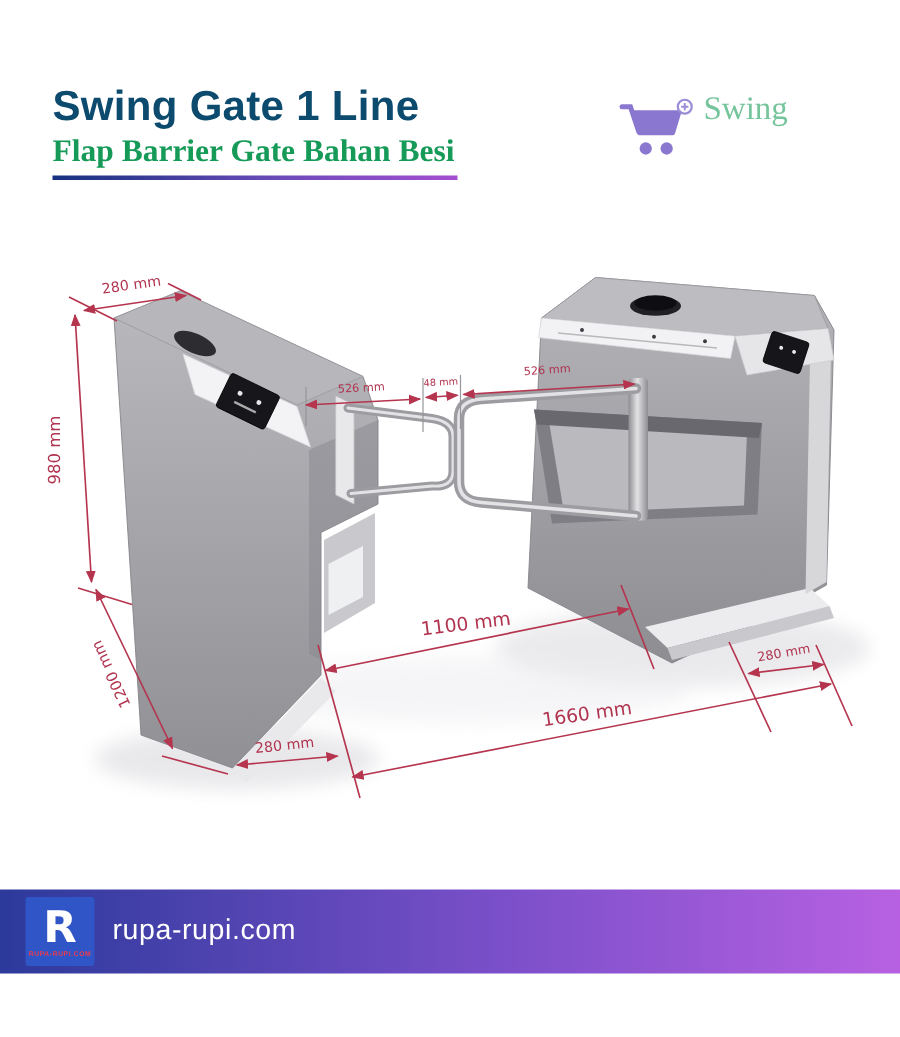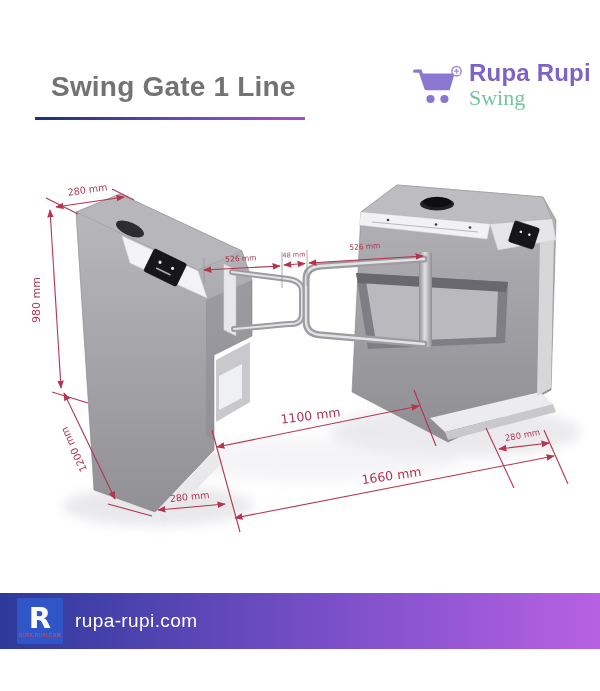--- a/index.html
+++ b/index.html
@@ -1,20 +1,20 @@
 <!DOCTYPE html>
 <html><head>
 <meta charset="utf-8">
 <style>
   html,body{margin:0;padding:0;}
   .page{position:relative;width:600px;height:691px;background:#ffffff;overflow:hidden;
         font-family:"Liberation Sans",sans-serif;}
   
   .titles{position:absolute;left:35px;top:56px;}
-  .titles h1{margin:16px;font-size:28px;line-height:30px;font-weight:bold;color:#737373;letter-spacing:.2px;}
+  .titles h1{margin:0;font-size:28px;line-height:30px;font-weight:bold;color:#0c4a6e;letter-spacing:.2px;}
   .titles h2{margin:2px 0 0 0;font-size:21px;line-height:24px;font-weight:bold;
              font-family:"Liberation Serif",serif;color:#169a57;}
   .rule{position:absolute;left:35px;top:117px;width:270px;height:3px;
         background:linear-gradient(90deg,#16317f,#6a4ab8 55%,#a44fd0);}
   .brand{position:absolute;left:411px;top:60px;display:flex;align-items:flex-start;}
   .brand .cart{width:52px;height:48px;margin-top:2px;}
   .brand-text{margin-left:6px;}
   .brand-name{font-size:24px;font-weight:bold;color:#7e62c6;line-height:26px;letter-spacing:.2px;}
   .brand-suffix{font-size:22px;font-family:"Liberation Serif",serif;color:#76c49c;line-height:23px;}
   
@@ -32,36 +32,36 @@
   .url{color:#ffffff;font-size:19px;letter-spacing:.4px;margin-left:12px;}
 </style>
 </head>
 <body>
 
 <div class="page">
 
   <header>
     <div class="titles">
       <h1>Swing Gate 1 Line</h1>
+      <h2>Flap Barrier Gate Bahan Besi</h2>
     </div>
     <div class="rule"></div>
 
     <div class="brand">
       <svg class="cart" viewBox="0 0 56 48">
         <path d="M4,8 L10,8 L16,26" stroke="#8a78d0" stroke-width="3.6" fill="none" stroke-linecap="round"></path>
         <path d="M13,12 L45,12 L40.5,27 L16.5,27 Z" fill="#8a78d0" stroke="#8a78d0" stroke-width="3" stroke-linejoin="round"></path>
         <circle cx="21" cy="38" r="4.4" fill="#8a78d0"></circle>
         <circle cx="36" cy="38" r="4.4" fill="#8a78d0"></circle>
         <g>
           <circle cx="49" cy="8" r="5" fill="none" stroke="#9b8cd8" stroke-width="1.6"></circle>
           <path d="M49,5.4 L49,10.6 M46.4,8 L51.6,8" stroke="#9b8cd8" stroke-width="1.4"></path>
         </g>
       </svg>
       <div class="brand-text">
-        <div class="brand-name">Rupa Rupi</div>
         <div class="brand-suffix">Swing</div>
       </div>
     </div>
   </header>
 
   <figure class="product">
     <svg viewBox="0 0 600 460" width="600" height="460">
       <defs>
         <marker id="ae" viewBox="0 0 10 10" refX="9" refY="5" markerWidth="7.5" markerHeight="7.5" orient="auto-start-reverse">
           <path d="M0,1 L10,5 L0,9 Z" fill="#b5344e"></path>

